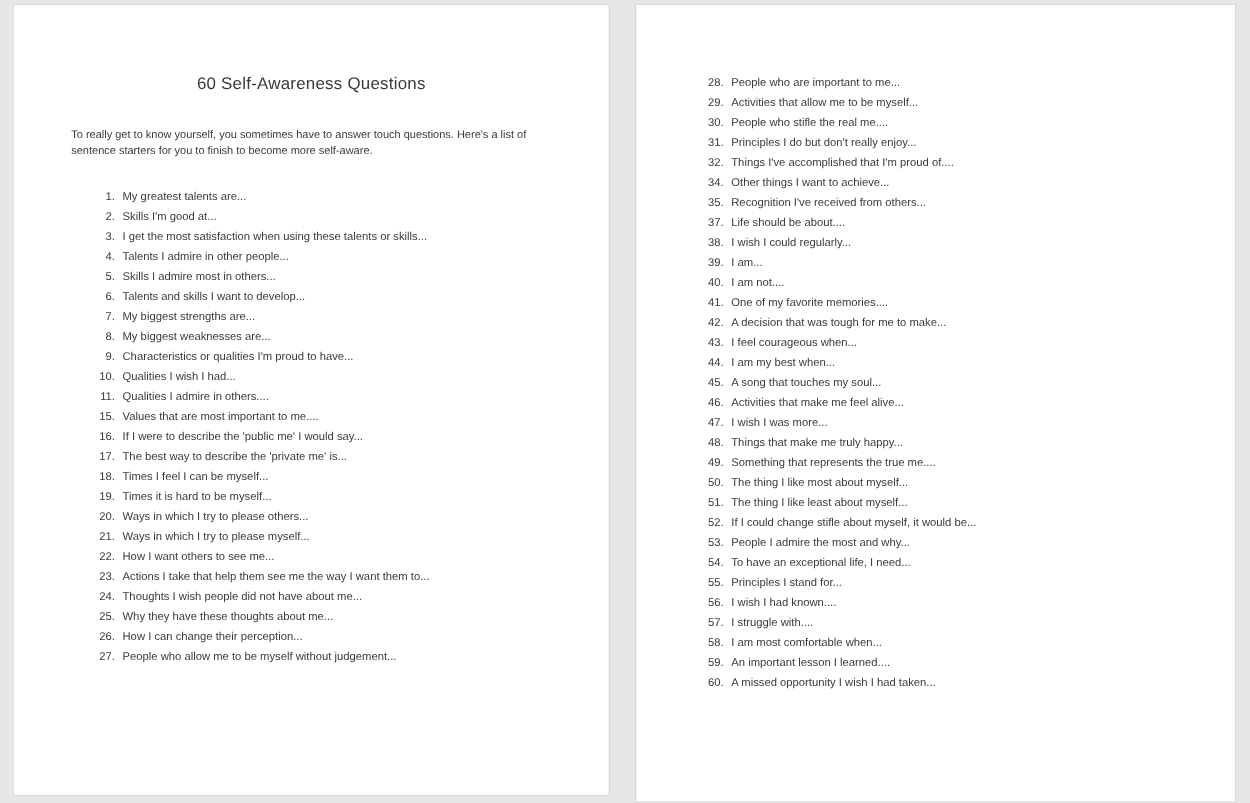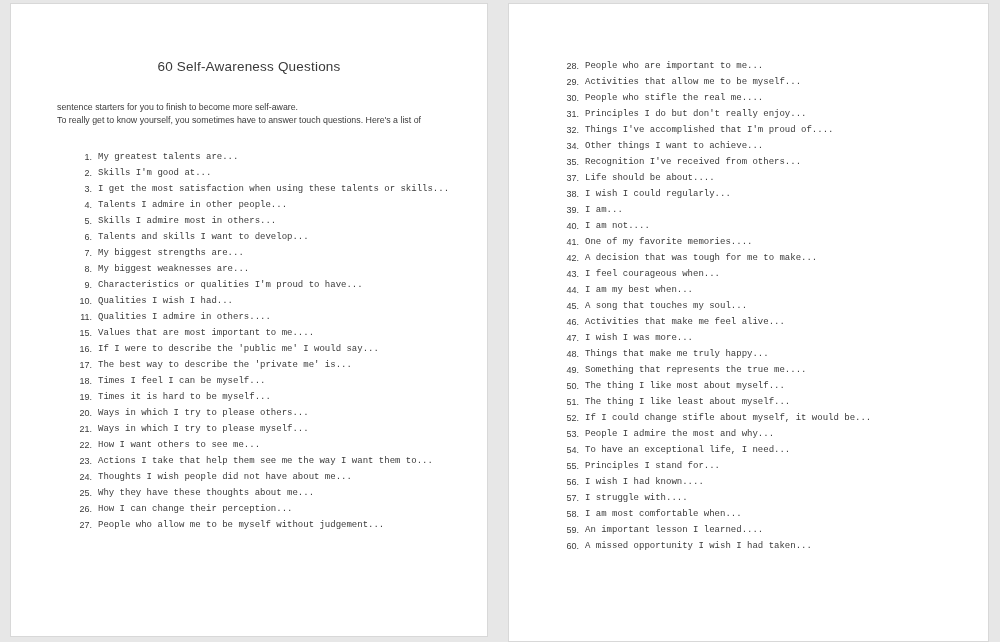--- a/index.html
+++ b/index.html
@@ -47,30 +47,30 @@
     align-items: flex-end;
     font-size: 9px;
     line-height: 11px;
     color: #3a3a3a;
   }
   .q-num {
     flex: 0 0 16px;
     text-align: right;
     margin-right: 6px;
   }
-  .q-text { white-space: nowrap; font-family: Liberation Mono, monospace; }
+  .q-text { white-space: nowrap; }
 </style>
 </head>
 <body>
 
 <div class="page page-left">
   <div class="page-title">60 Self-Awareness Questions</div>
   <div class="intro">
+    <div class="intro-line">To really get to know yourself, you sometimes have to answer touch questions. Here's a list of</div>
     <div class="intro-line">sentence starters for you to finish to become more self-aware.</div>
-    <div class="intro-line">To really get to know yourself, you sometimes have to answer touch questions. Here's a list of</div>
   </div>
   <div class="q-list q-list-left">
       <div class="q-row">
         <span class="q-num">1.</span>
         <span class="q-text">My greatest talents are...</span>
       </div>
       <div class="q-row">
         <span class="q-num">2.</span>
         <span class="q-text">Skills I'm good at...</span>
       </div>

